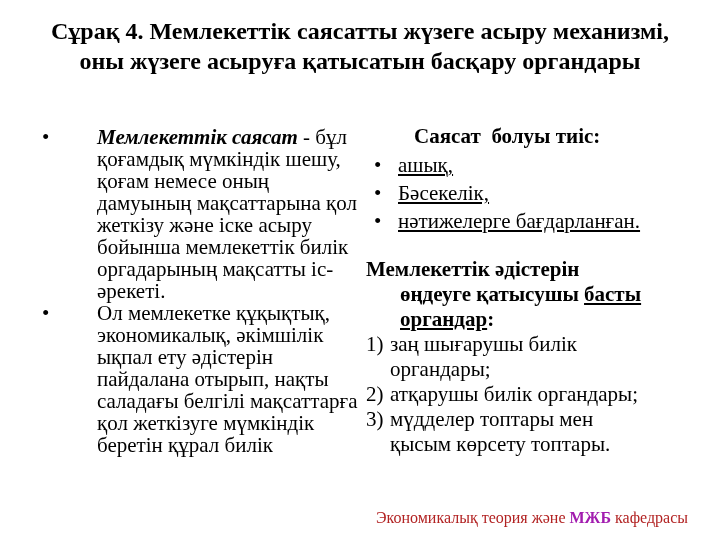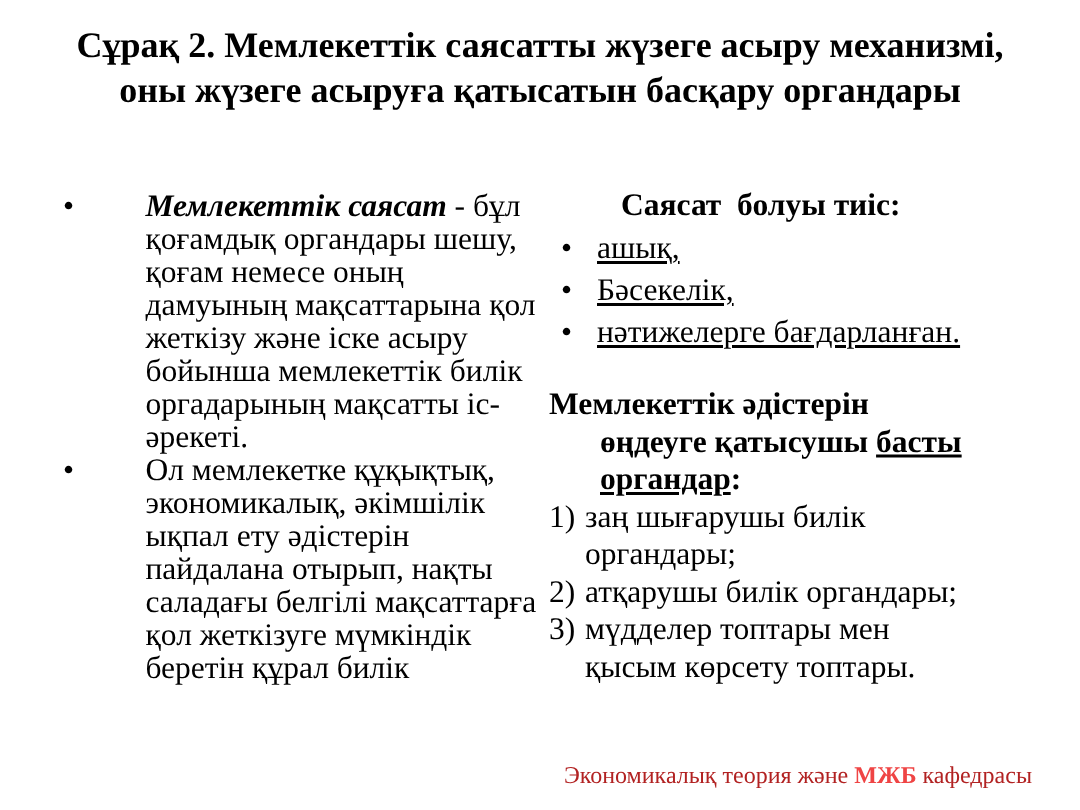--- a/index.html
+++ b/index.html
@@ -40,39 +40,39 @@
   .numlist { margin-top:0; }
   .nrow { display:flex; align-items:flex-start; }
   .nnum { flex:none; width:24px; }
   .ntext { flex:1; }
 
   
   .footer {
     position:absolute; right:32px; top:508px;
     font-size:16px; line-height:19px; color:#b22222; white-space:pre;
   }
-  .footer b { color:#ef4444; }
+  .footer b { color:#a21caf; }
 </style>
 </head>
 <body>
 
 <div class="slide">
 
   <h1 class="title">
-    <span class="tline">Сұрақ 2. Мемлекеттік саясатты жүзеге асыру механизмі,</span>
+    <span class="tline">Сұрақ 4. Мемлекеттік саясатты жүзеге асыру механизмі,</span>
     <span class="tline">оны жүзеге асыруға қатысатын басқару органдары</span>
   </h1>
 
   <div class="left-col">
 
     <div class="lrow">
       <span class="lmarker">•</span>
       <span class="ltext">
         <span class="lead">Мемлекеттік саясат</span><span> - бұл</span>
-        <div>қоғамдық органдары шешу,</div>
+        <div>қоғамдық мүмкіндік шешу,</div>
         <div>қоғам немесе оның</div>
         <div>дамуының мақсаттарына қол</div>
         <div>жеткізу және іске асыру</div>
         <div>бойынша мемлекеттік билік</div>
         <div>оргадарының мақсатты іс-</div>
         <div>әрекеті.</div>
       </span>
     </div>
 
     <div class="lrow">

